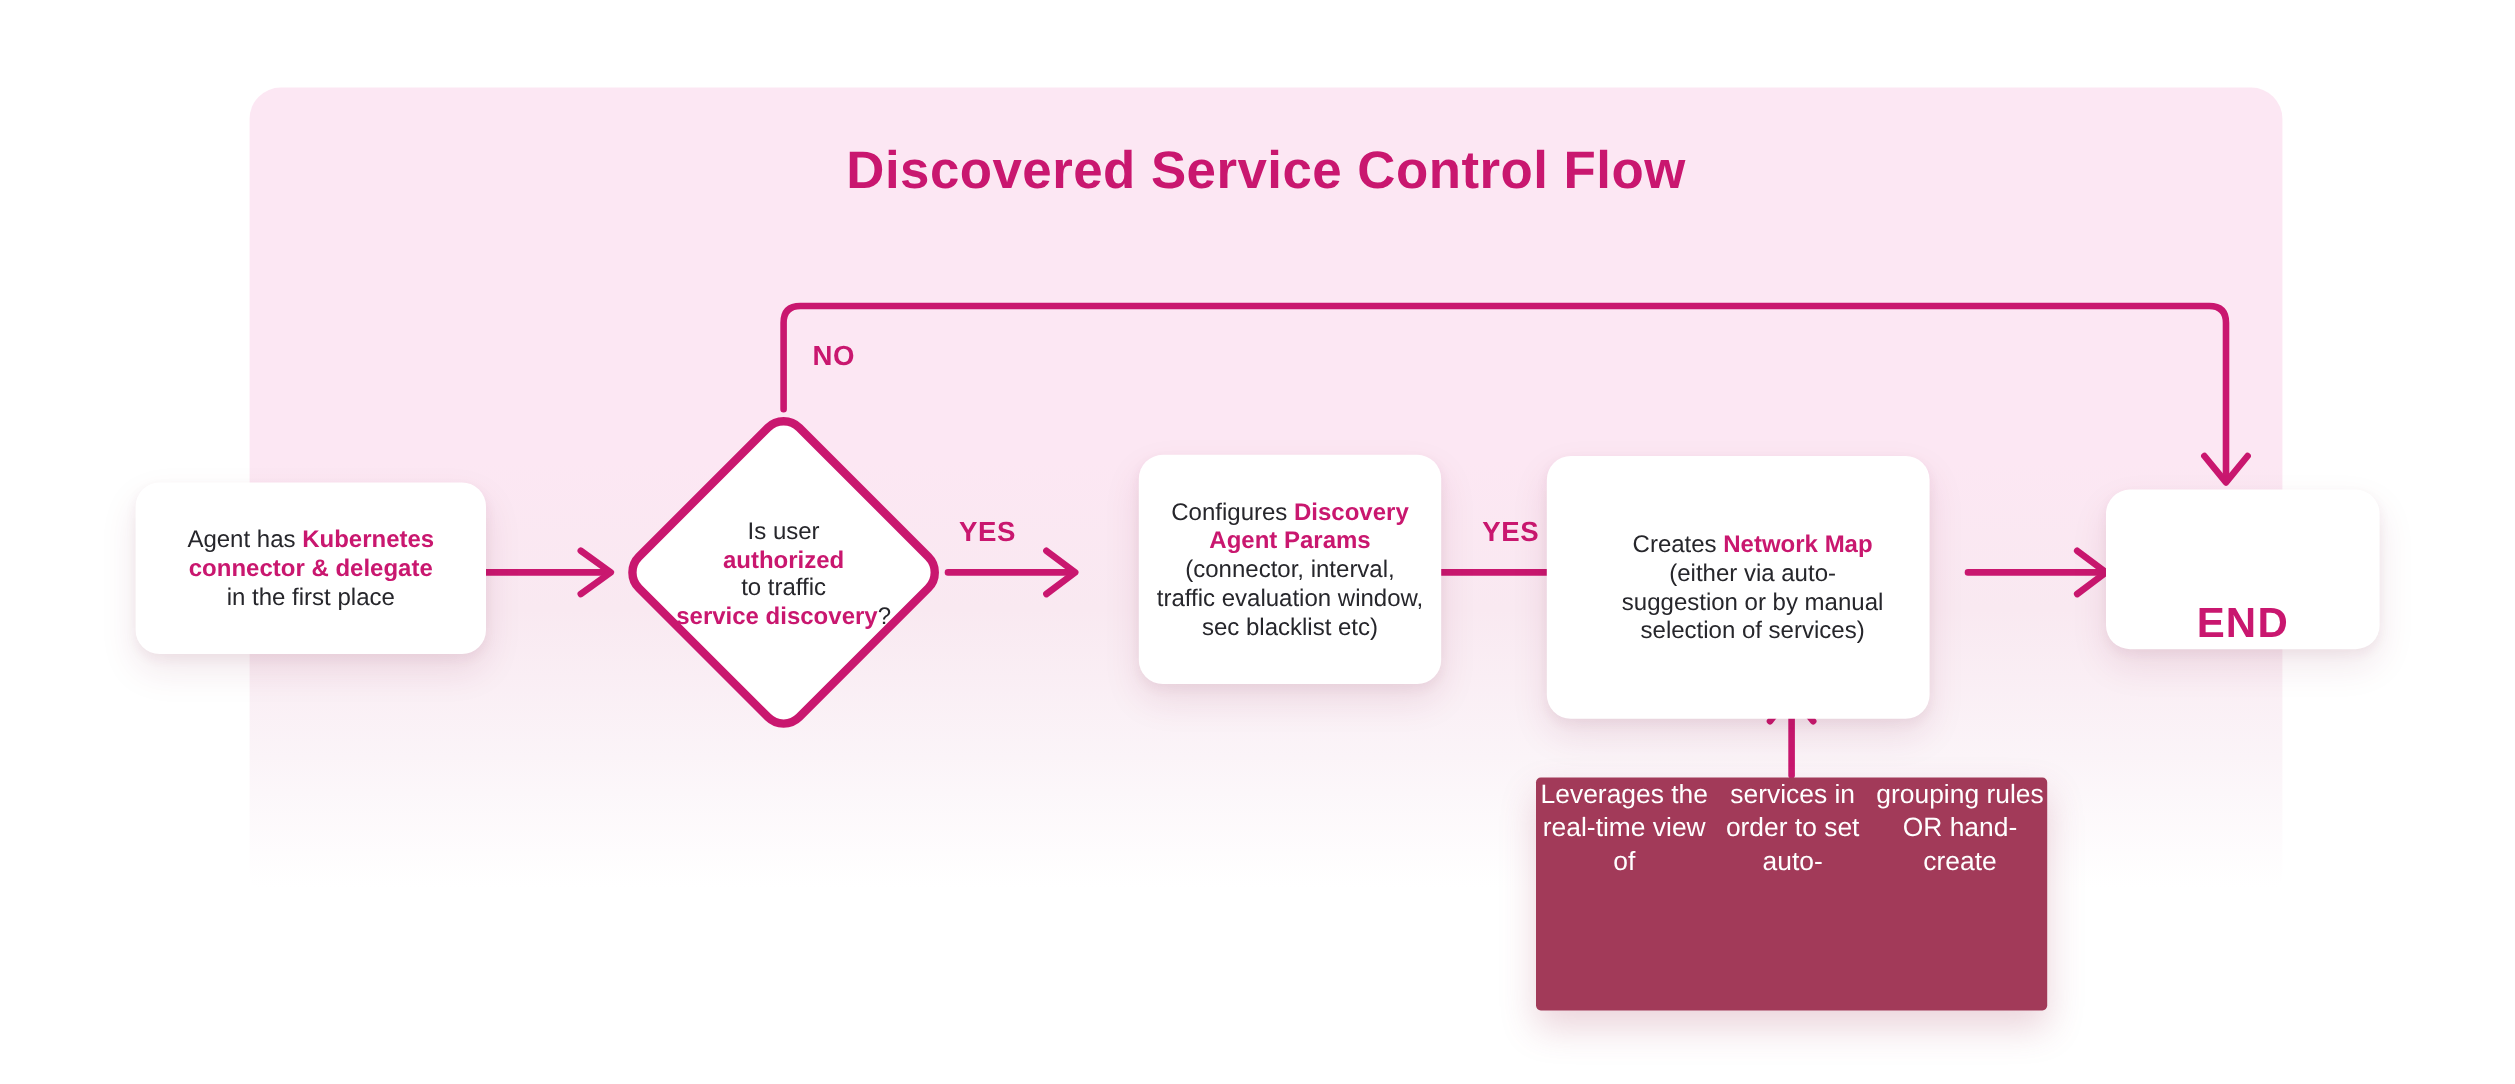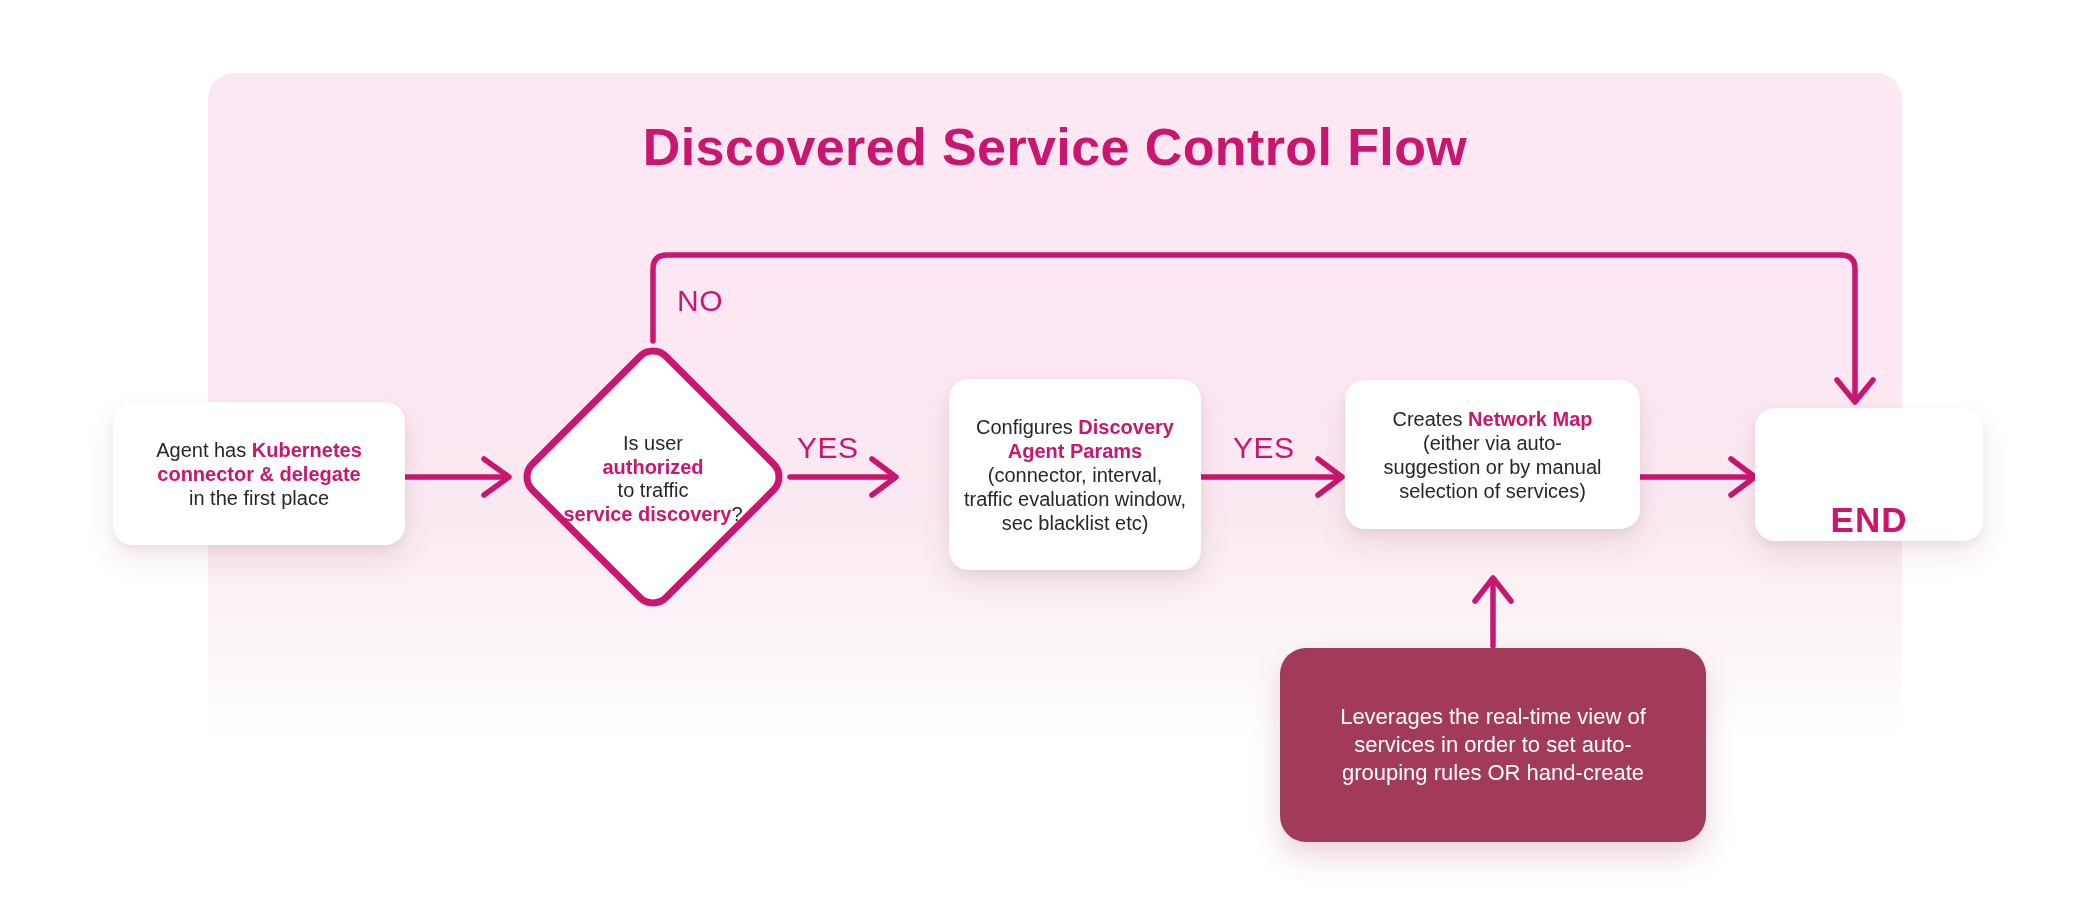--- a/index.html
+++ b/index.html
@@ -13,54 +13,54 @@
   .canvas{
     position:relative;width:2096px;height:903px;overflow:hidden;background:#ffffff;
     font-family:"Liberation Sans","DejaVu Sans",sans-serif;color:var(--text);
   }
   .container{
     position:absolute;left:208px;top:73px;width:1694px;height:680px;border-radius:26px;
     background:linear-gradient(180deg,var(--container-top) 0%,var(--container-top) 46%,#f9e9f1 64%,#fbf4f8 82%,#ffffff 98%);
   }
   .title{
     position:absolute;left:208px;top:121px;width:1694px;margin:0;text-align:center;
-    font-size:52px;font-weight:800;letter-spacing:.4px;color:var(--accent);line-height:1;
+    font-size:44px;font-weight:800;letter-spacing:.4px;color:var(--accent);line-height:1;
   }
   .connectors{position:absolute;left:0;top:0;width:2096px;height:903px;}
   .connectors path{fill:none;stroke:var(--accent);stroke-width:5.5;stroke-linecap:round;stroke-linejoin:round;}
   .node{
     position:absolute;background:var(--node-bg);border-radius:20px;
     box-shadow:0 14px 30px rgba(123,31,73,.10),0 4px 10px rgba(123,31,73,.06);
     display:flex;flex-direction:column;justify-content:center;align-items:center;
     text-align:center;font-size:20px;line-height:1.2;color:var(--text);
   }
   .node .line{display:block;}
   .hl{color:var(--accent);font-weight:700;}
   .node-start{left:113px;top:402px;width:292px;height:143px;}
   .node-configure{left:949px;top:379px;width:252px;height:191px;}
-  .node-create{left:1345px;top:380px;width:295px;height:149px;}
+  .node-create{left:1289px;top:380px;width:295px;height:219px;padding-left:24px;}
   .node-end{left:1755px;top:408px;width:228px;height:133px;font-size:35px;font-weight:700;letter-spacing:1px;color:var(--accent);justify-content:flex-end;}
   .diamond-shape{
     position:absolute;left:555px;top:379px;width:196px;height:196px;background:var(--node-bg);
     border:7px solid var(--accent);border-radius:22px;transform:rotate(45deg);box-sizing:border-box;
   }
   .diamond-text{
     position:absolute;left:543px;top:412px;width:220px;text-align:center;
     font-size:20px;line-height:1.18;color:var(--text);margin-top:20px;
   }
   .edge-label{
-    position:absolute;font-size:30px;font-weight:400;letter-spacing:.5px;color:var(--accent);line-height:1.2;
+    position:absolute;font-size:23px;font-weight:700;letter-spacing:.5px;color:var(--accent);line-height:1.2;
   }
   .label-no{left:677px;top:283px;}
   .label-yes-1{left:797px;top:430px;width:52px;text-align:center;}
   .label-yes-2{left:1233px;top:430px;width:52px;text-align:center;}
   .note{
-    position:absolute;left:1280px;top:648px;width:426px;height:194px;border-radius:26px;
+    position:absolute;left:1280px;top:648px;width:426px;height:194px;border-radius:4px;
     background:var(--note-bg);color:#ffffff;font-size:22px;line-height:1.28;
-    display:flex;flex-direction:column;justify-content:center;text-align:center;
+    display:flex;flex-direction:row;justify-content:center;text-align:center;
     box-shadow:0 14px 30px rgba(162,58,89,.22);
   }
 </style>
 </head>
 <body>
 
 <div class="canvas">
 
   <div class="container"></div>
 

